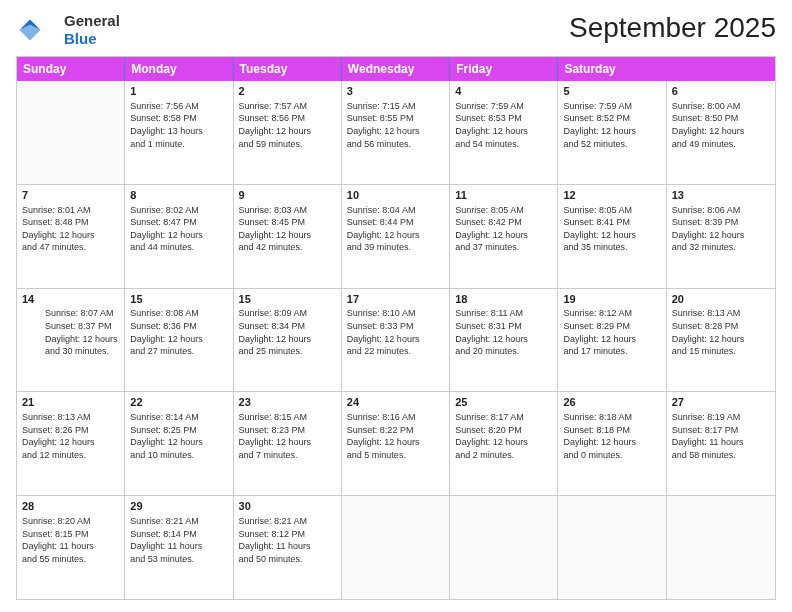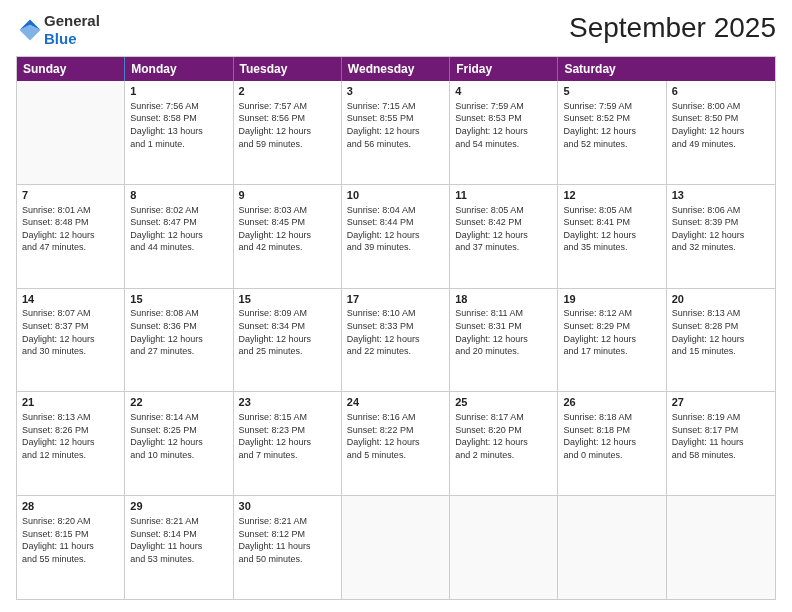--- a/index.html
+++ b/index.html
@@ -19,21 +19,21 @@
     }
     .header {
       display: flex;
       justify-content: space-between;
       align-items: flex-start;
       margin-bottom: 8px;
     }
     .logo {
       display: flex;
       align-items: center;
-      gap: 0;
+      gap: 20px;
     }
     .logo-text {
       font-size: 15px;
       font-weight: bold;
       line-height: 1.2;
     }
     .logo-general { color: #333; }
     .logo-blue { color: #1a6ecc; }
     .logo-icon {
       width: 28px;
@@ -53,21 +53,21 @@
     }
     .calendar {
       flex: 1;
       display: flex;
       flex-direction: column;
       border: 1px solid #ccc;
     }
     .cal-header {
       display: grid;
       grid-template-columns: repeat(7, 1fr);
-      background: #701a75;
+      background: #d946ef;
     }
     .cal-header-cell {
       color: #fff;
       font-size: 12px;
       font-weight: bold;
       padding: 5px 6px;
       text-align: left;
       border-right: 1px solid #4a7fcc;
     }
     .cal-header-cell:last-child { border-right: none; }
@@ -227,21 +227,21 @@
             <div class="day-num">13</div>
             <div class="cell-content" style="white-space: pre-line;">Sunrise: 8:06 AM
 Sunset: 8:39 PM
 Daylight: 12 hours
 and 32 minutes.</div>
           </div>
         </div>
         <div class="cal-row">
           <div class="cal-cell">
             <div class="day-num">14</div>
-            <div class="cell-content" style="white-space: pre-line;">Sunrise: 8:07 AM
+            <div class="cell-content" style="white-space: pre-line; margin-left: 23px;">Sunrise: 8:07 AM
 Sunset: 8:37 PM
 Daylight: 12 hours
 and 30 minutes.</div>
           </div>
           <div class="cal-cell">
             <div class="day-num">15</div>
             <div class="cell-content" style="white-space: pre-line;">Sunrise: 8:08 AM
 Sunset: 8:36 PM
 Daylight: 12 hours
 and 27 minutes.</div>

